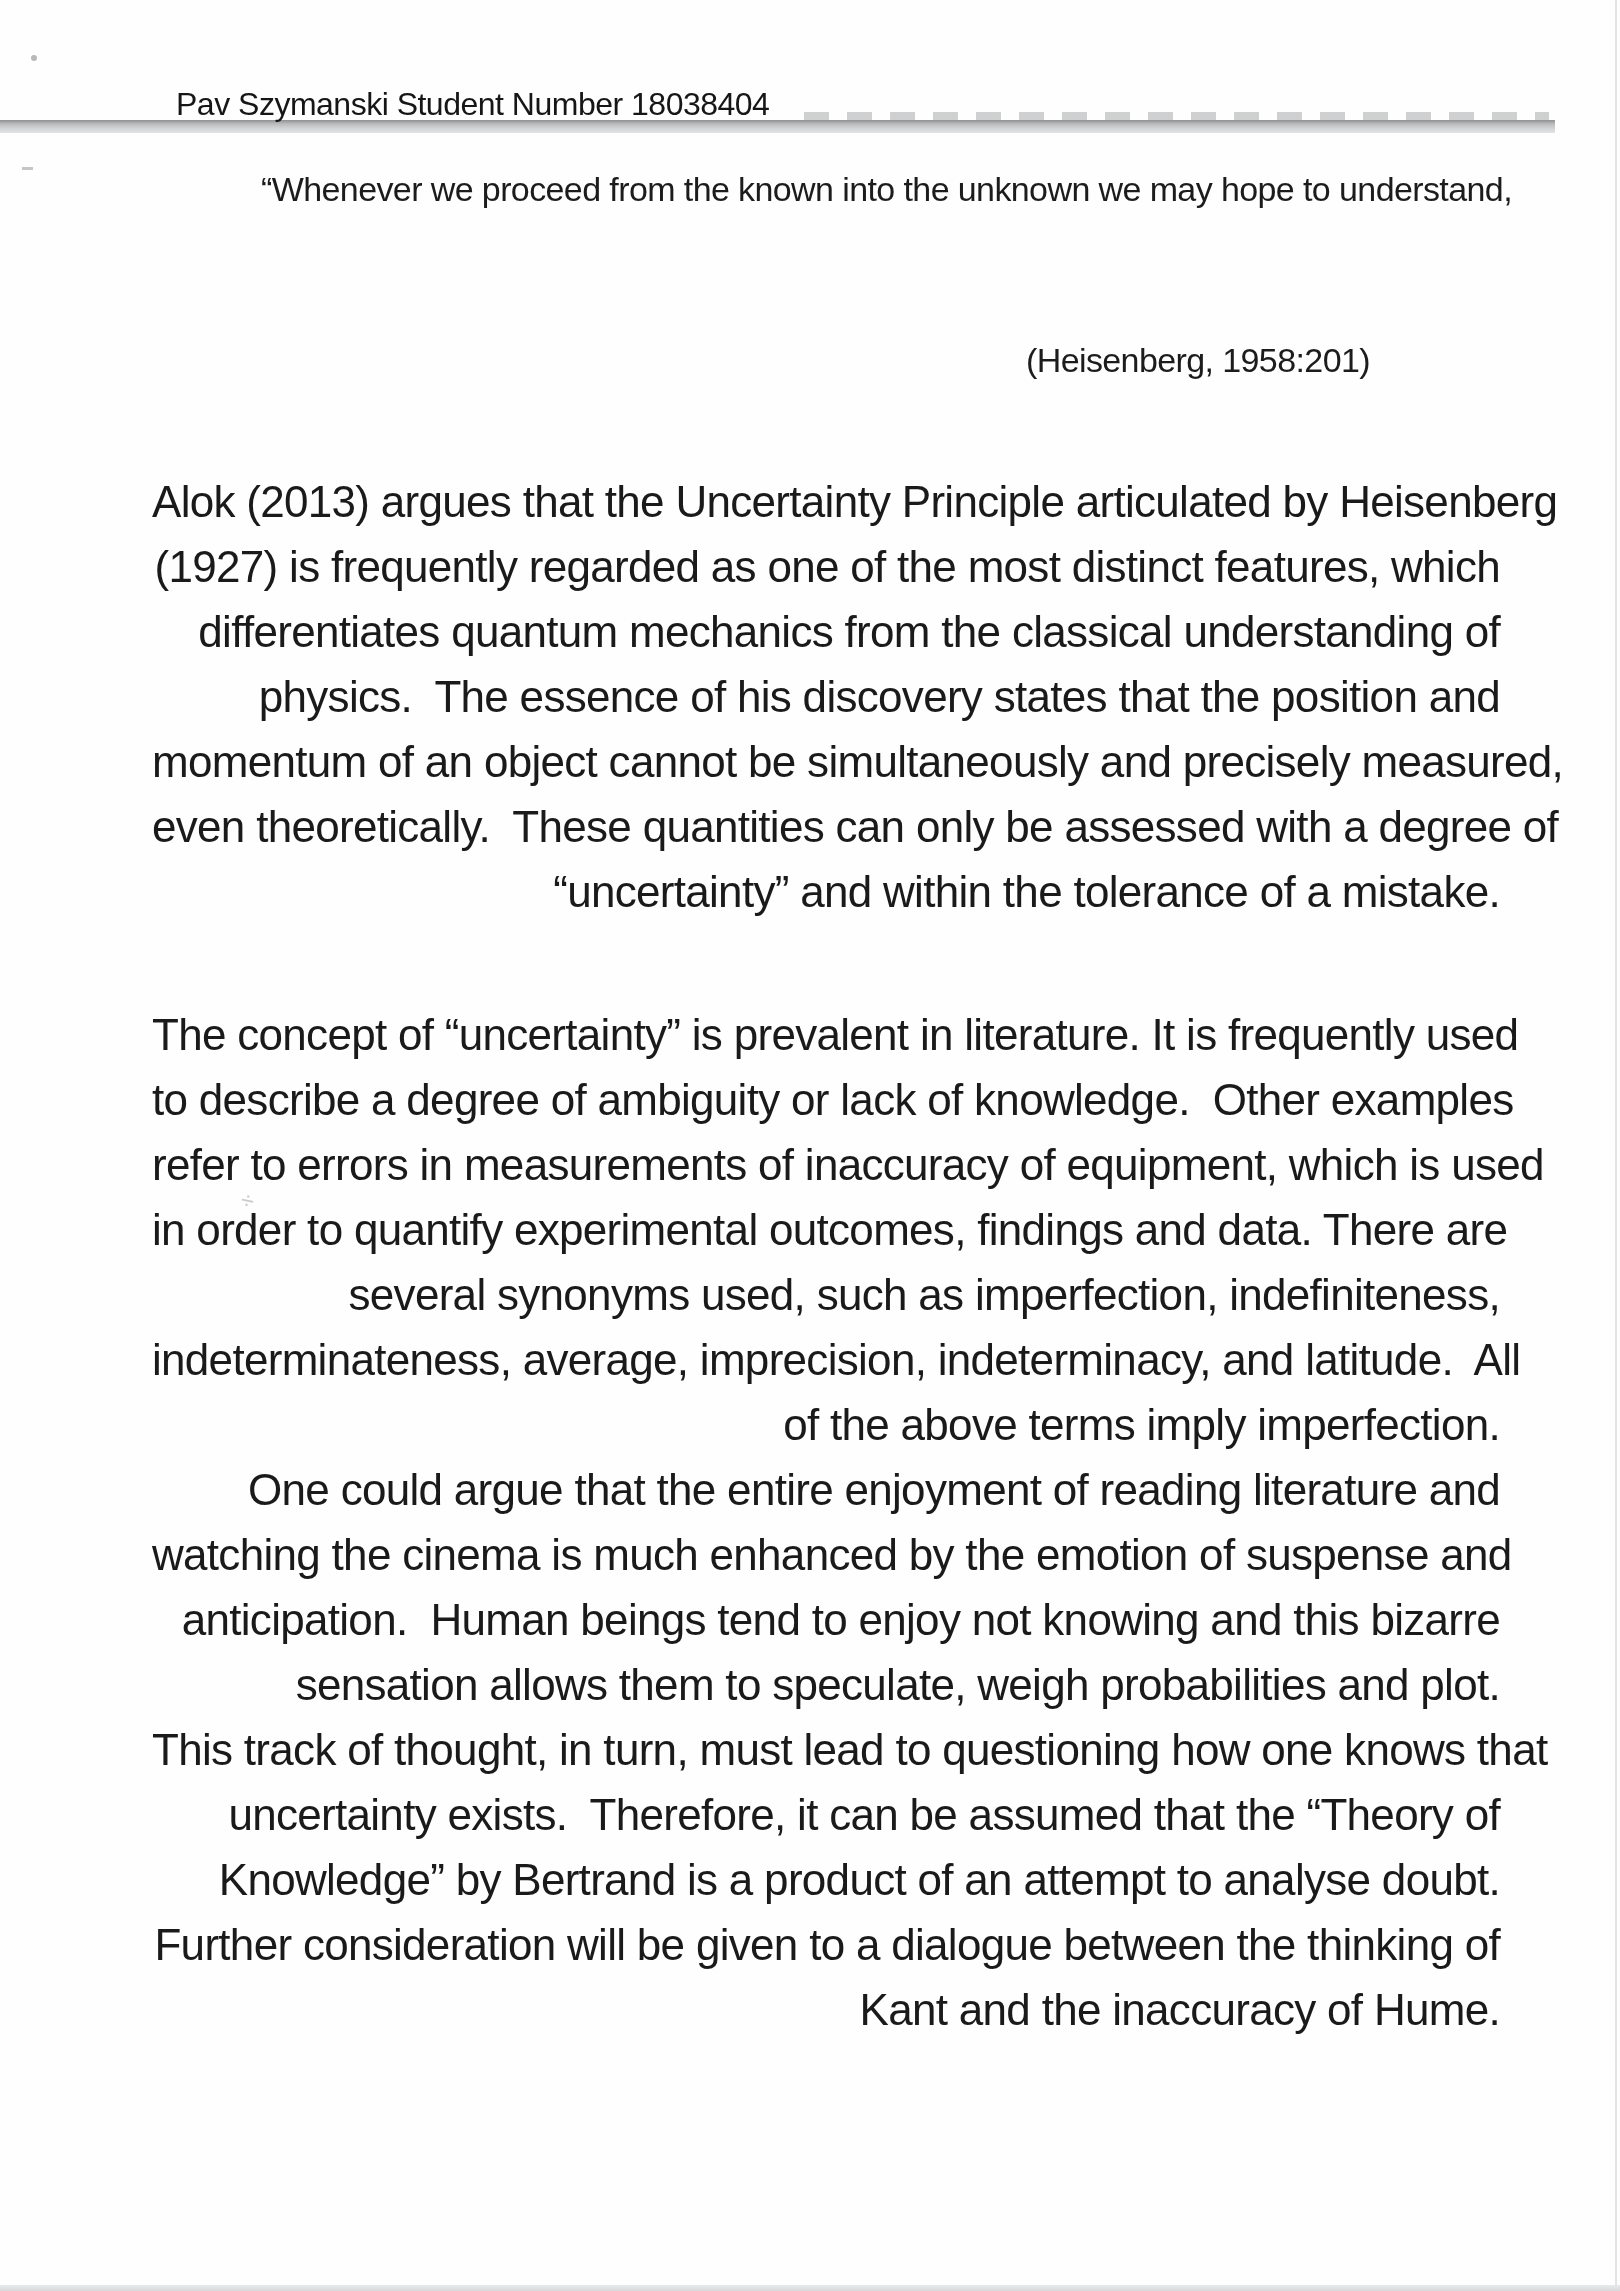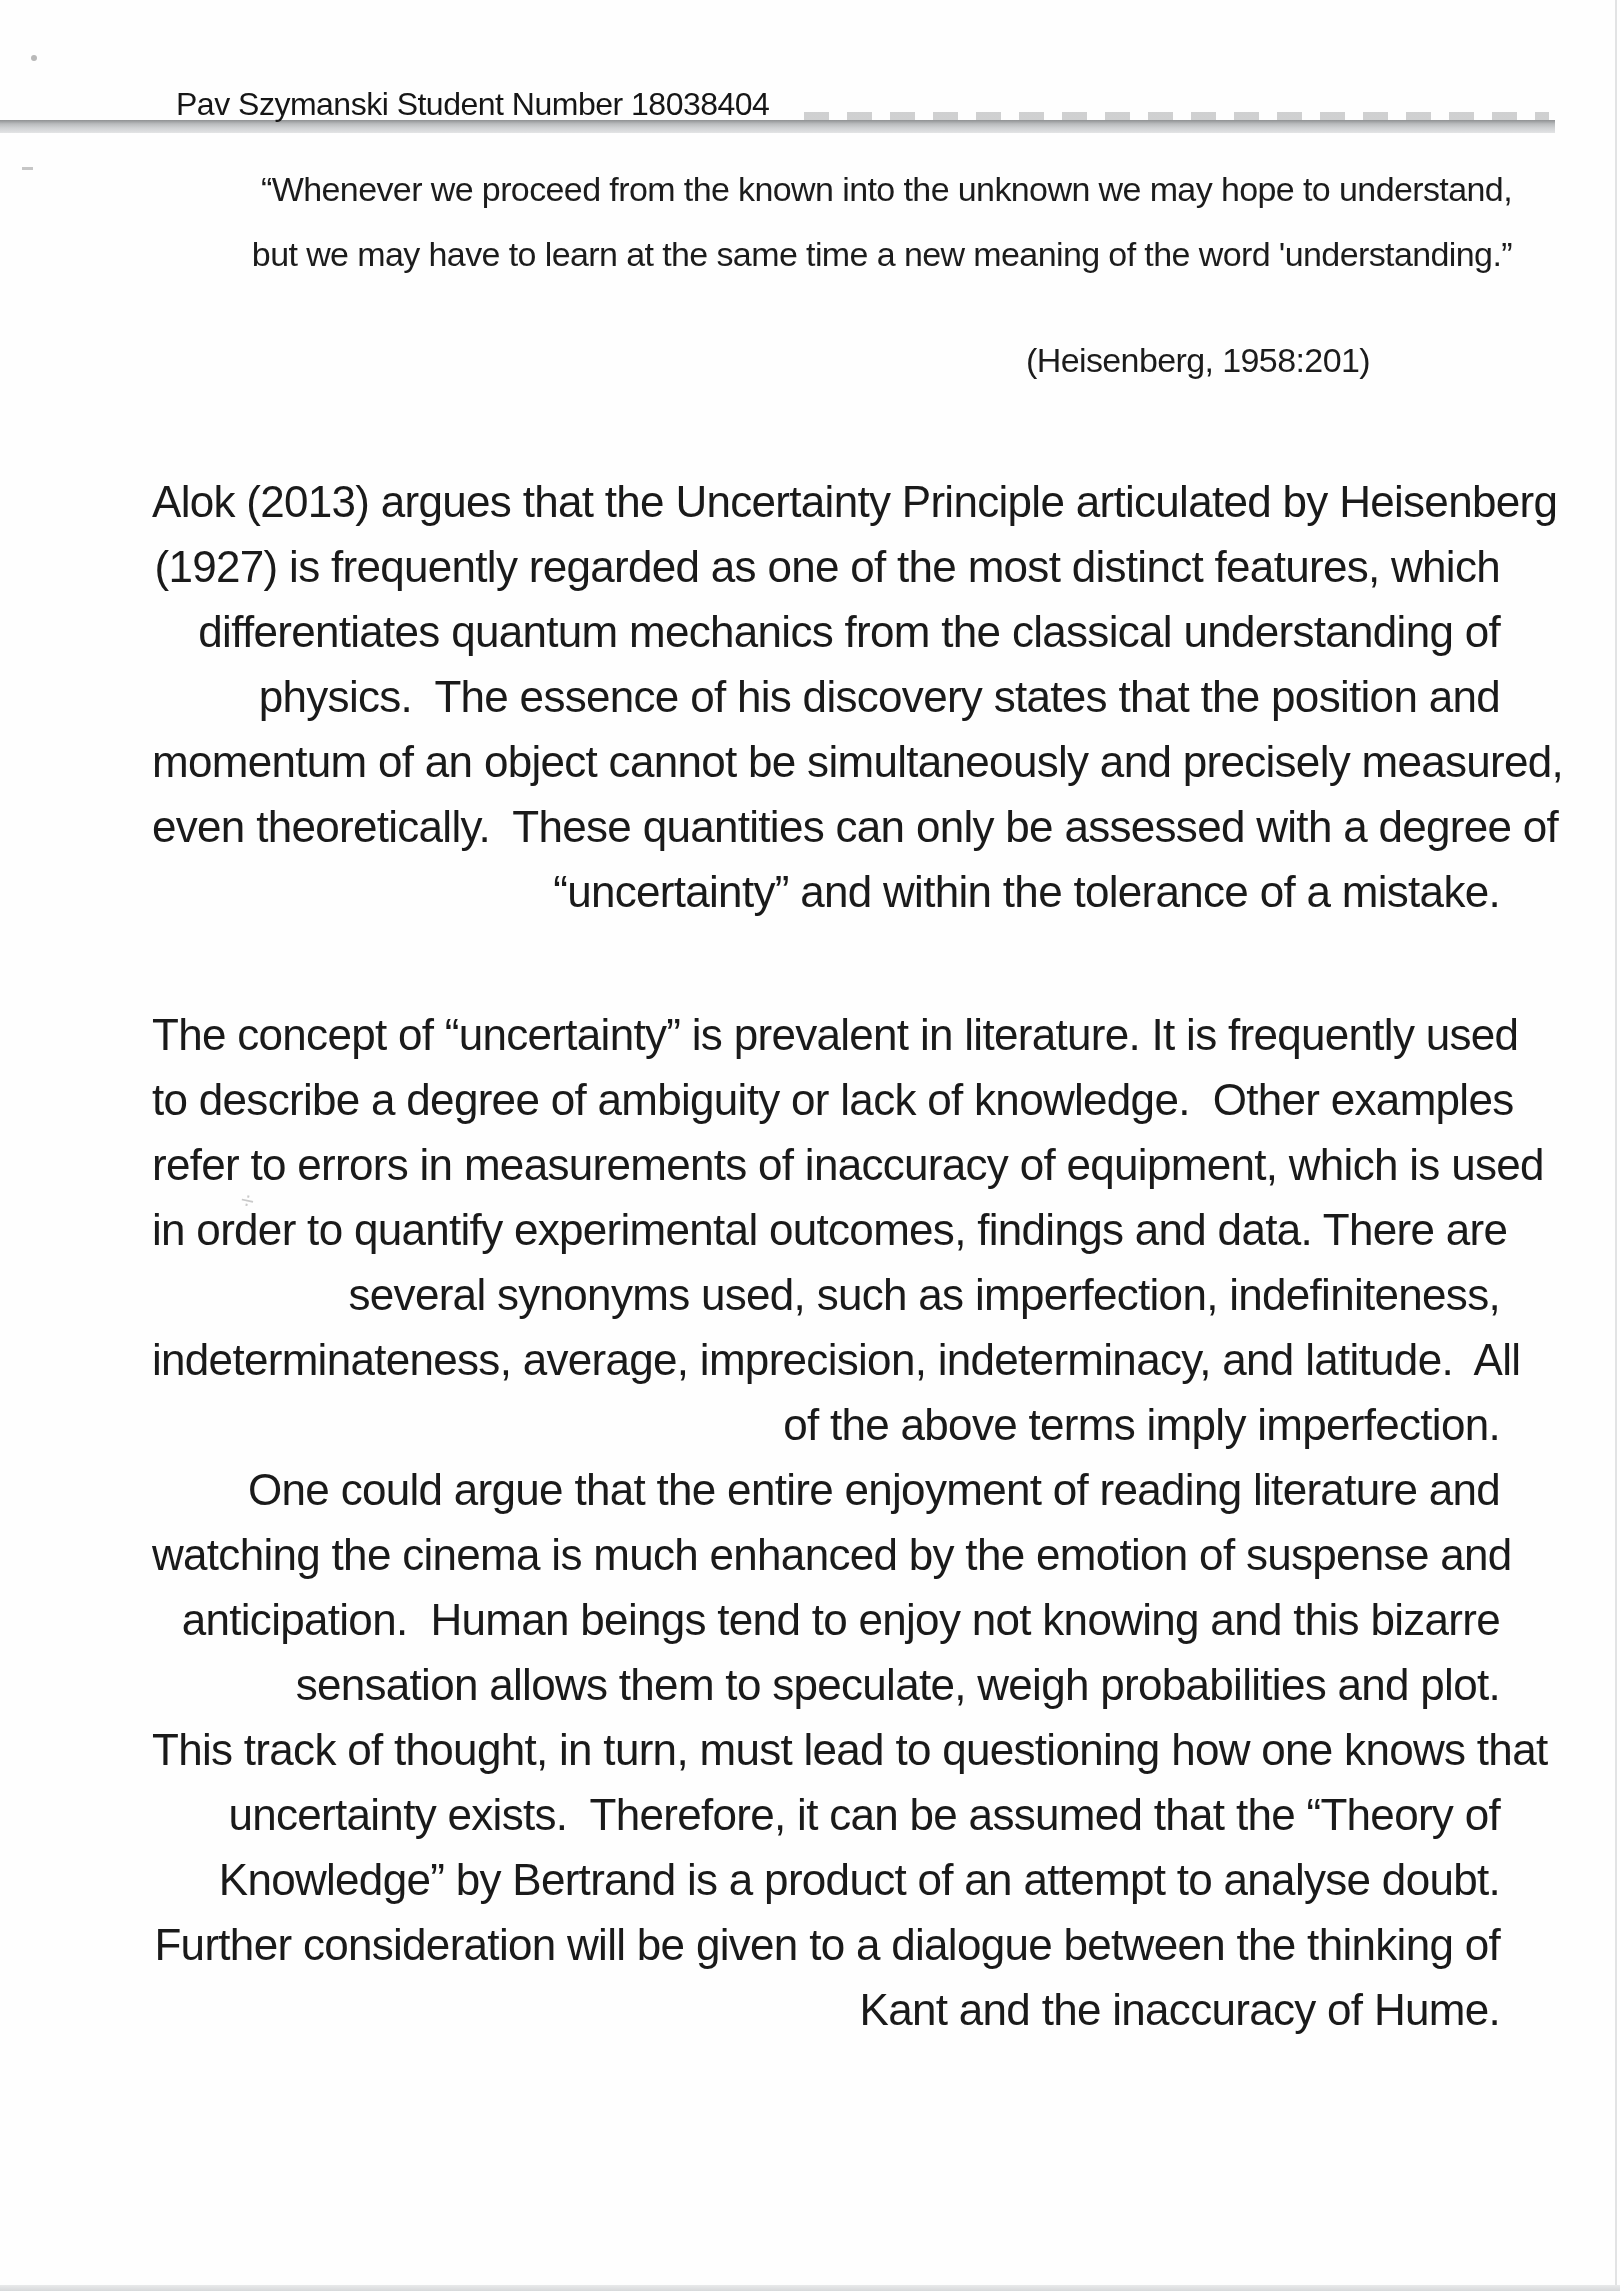--- a/index.html
+++ b/index.html
@@ -136,21 +136,20 @@
   <div class="speck-2"></div>
   <div class="right-scan-line"></div>
   <div class="bottom-scan-bar"></div>
 
   <div class="header-text">Pav Szymanski Student Number 18038404</div>
   <div class="header-rule"></div>
   <div class="header-rule-ghost"></div>
 
   <div class="quote">
     <div class="line">“Whenever we proceed from the known into the unknown we may hope to understand,</div>
-    <div class="line">but we may have to learn at the same time a new meaning of the word 'understanding.”</div>
   </div>
   <div class="citation">(Heisenberg, 1958:201)</div>
 
   <div class="body-text">
 
     <div class="paragraph">
       <div class="line">Alok (2013) argues that the Uncertainty Principle articulated by Heisenberg</div>
       <div class="line">(1927) is frequently regarded as one of the most distinct features, which</div>
       <div class="line">differentiates quantum mechanics from the classical understanding of</div>
       <div class="line">physics.  The essence of his discovery states that the position and</div>

